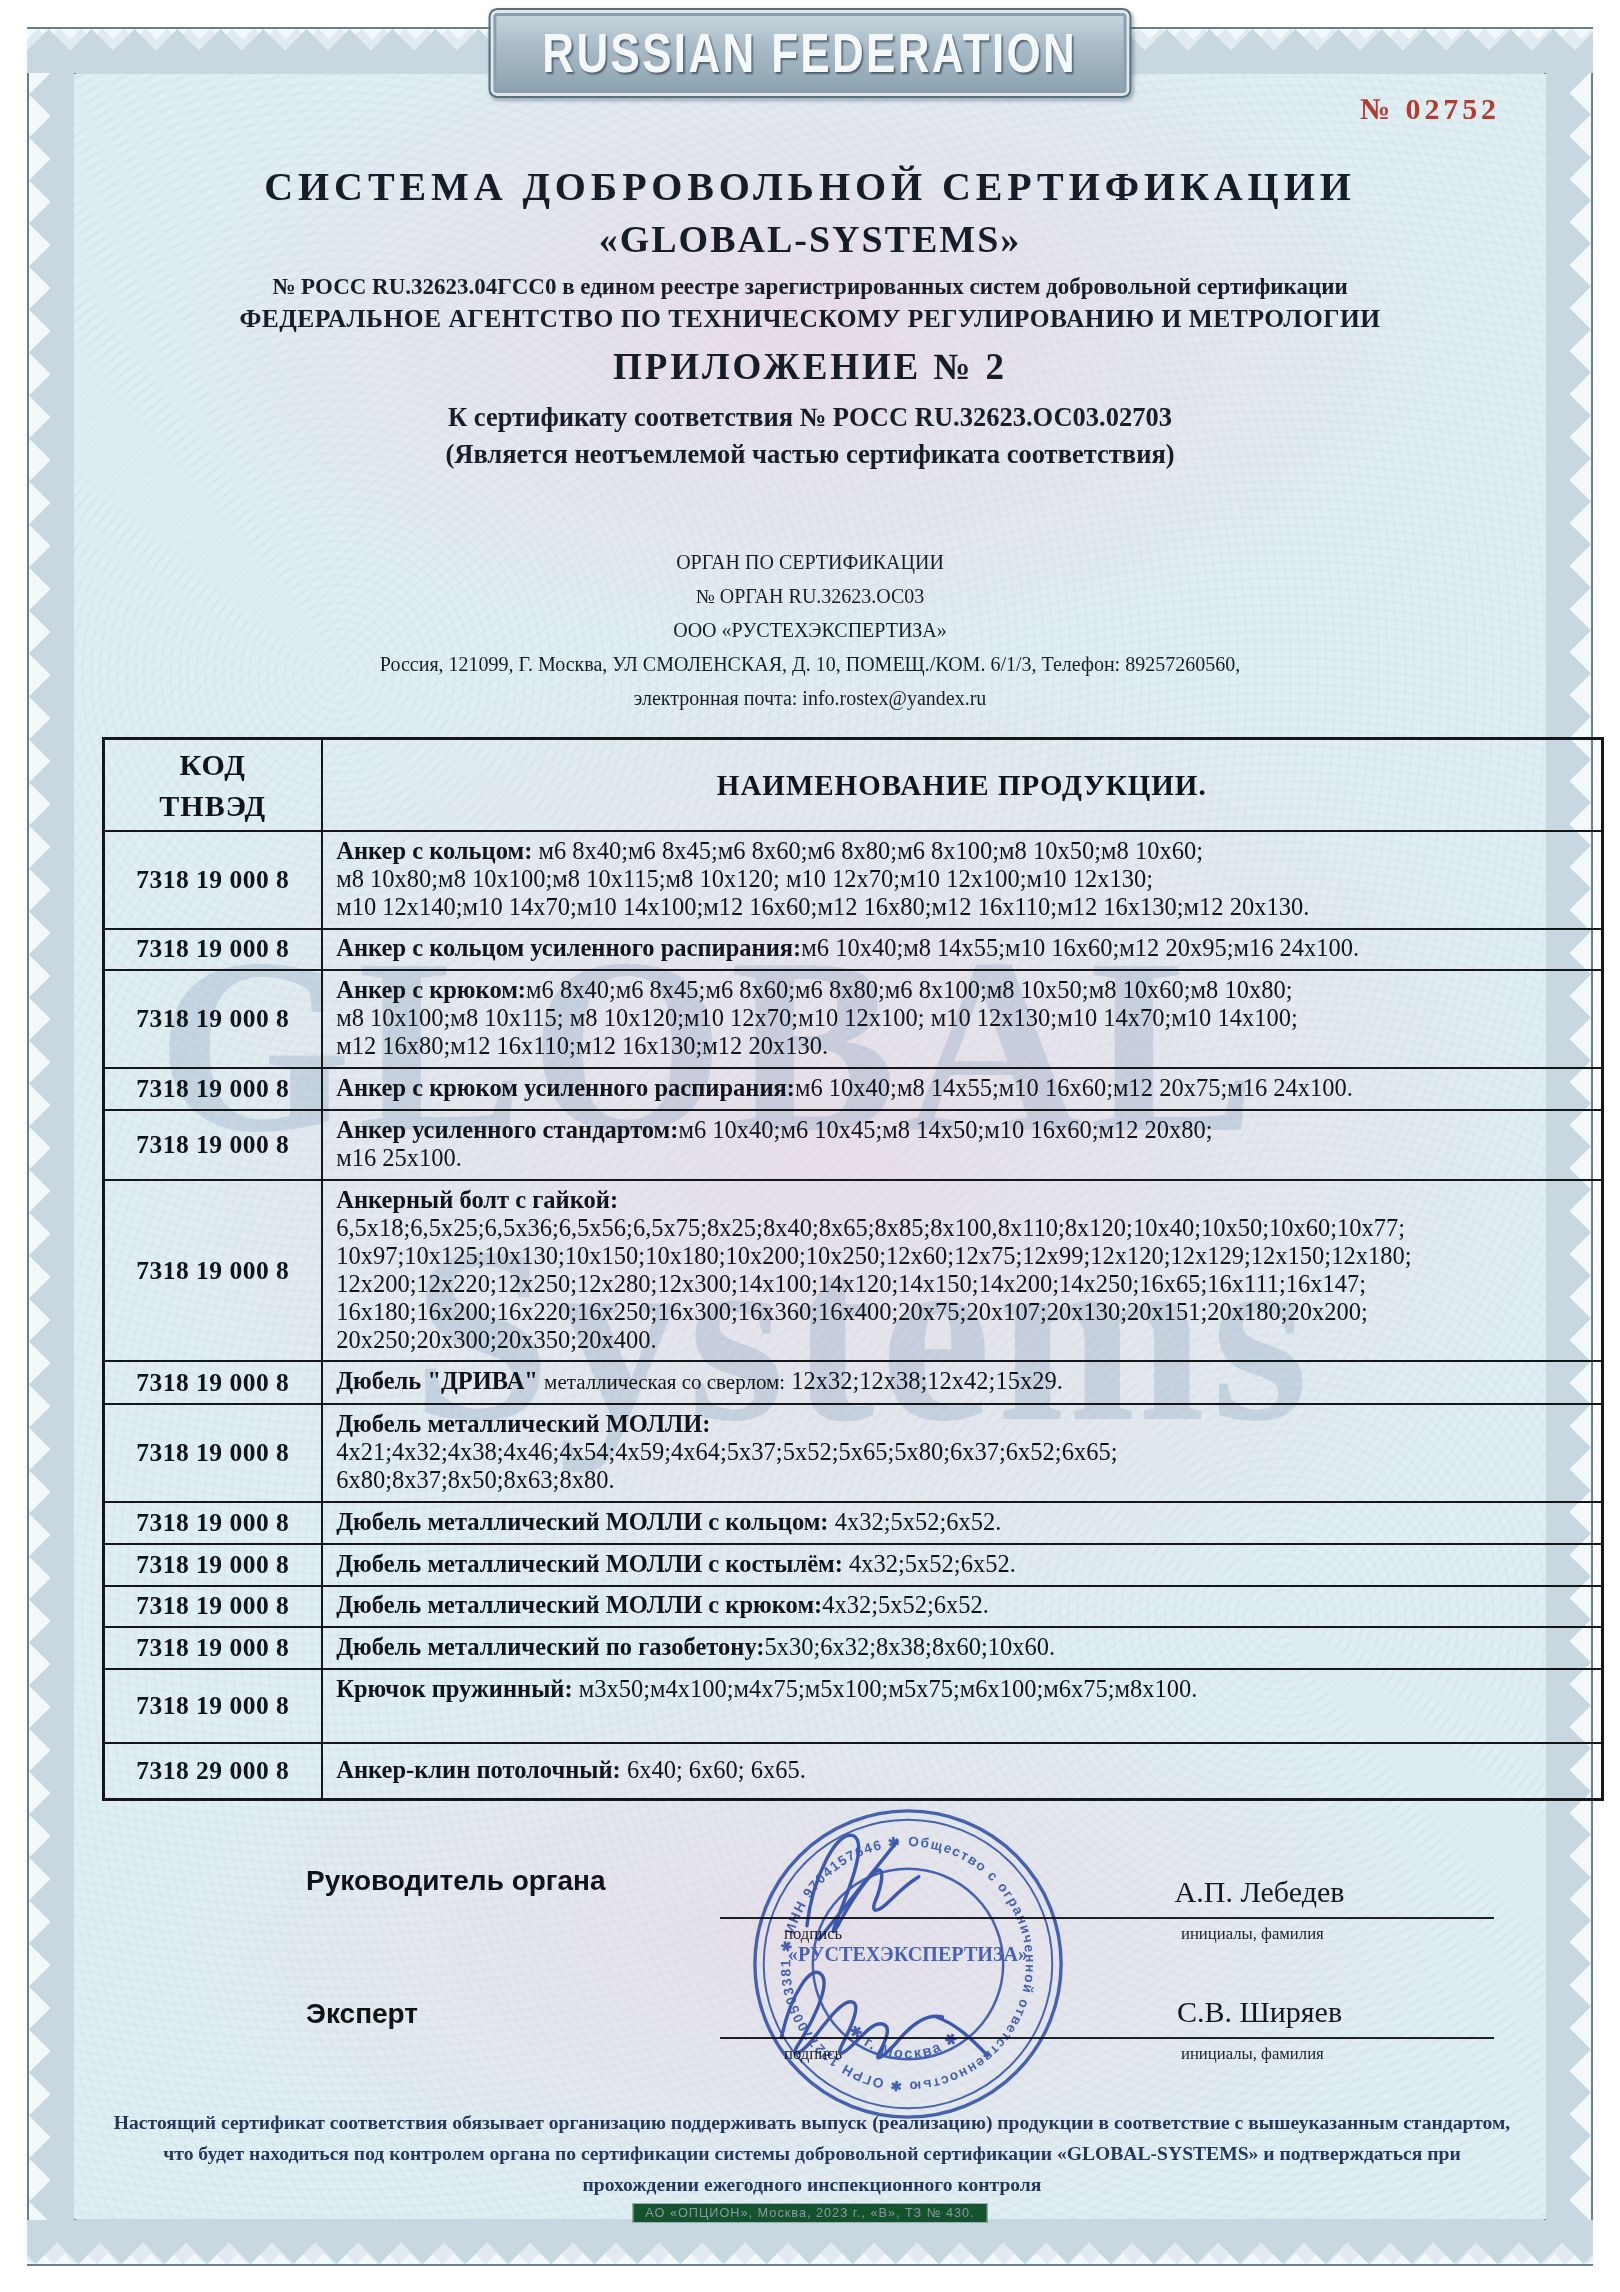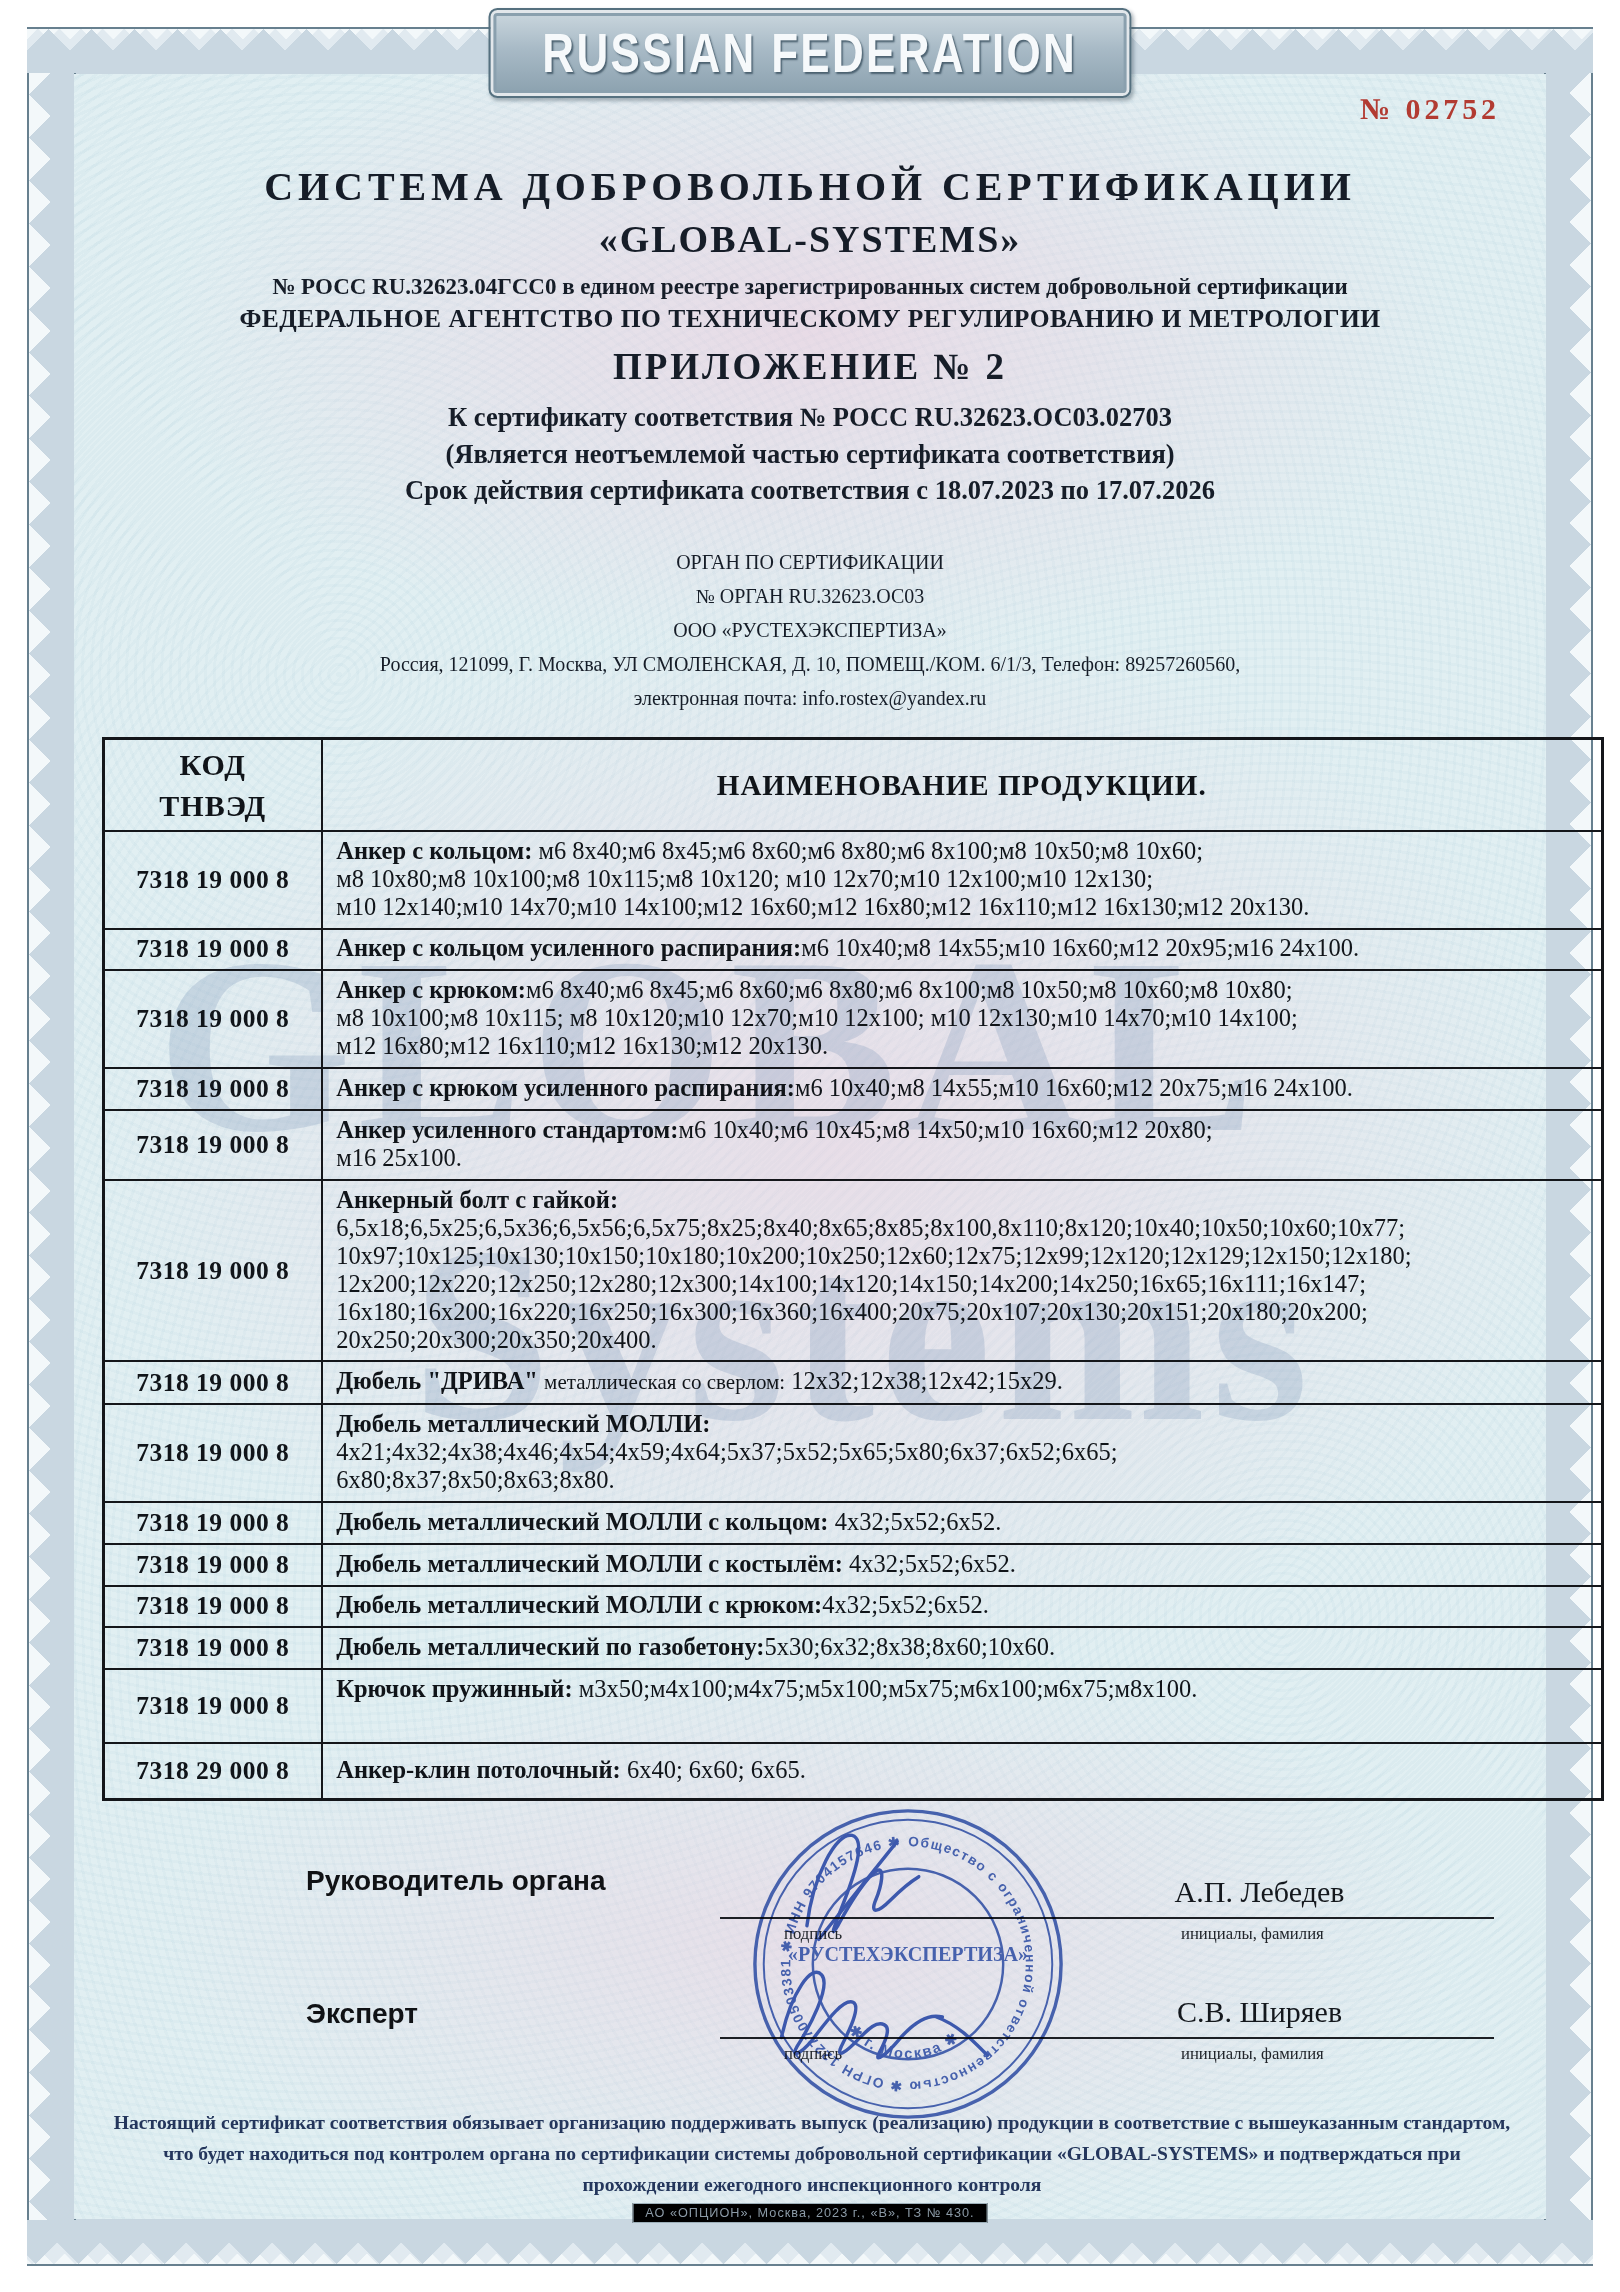--- a/index.html
+++ b/index.html
@@ -102,21 +102,21 @@
   .cap-s1{left:784px;top:1924px;} .cap-n1{left:1181px;top:1924px;}
   .cap-s2{left:784px;top:2044px;} .cap-n2{left:1181px;top:2044px;}
 
   .stamp{position:absolute;left:750px;top:1806px;width:316px;height:316px;z-index:4;
     mix-blend-mode:multiply;opacity:.93;}
 
   
   .foot-note{position:absolute;left:110px;top:2107px;width:1404px;text-align:center;
     font-weight:700;font-size:19.6px;line-height:31px;color:#24365c;}
   .print-box{position:absolute;left:50%;top:2203px;transform:translateX(-50%);z-index:5;
-    background:#000000;border:1px solid #9db0ba;padding:2px 11.8px;
+    background:#14532d;border:1px solid #9db0ba;padding:2px 11.8px;
     font-family:"Liberation Sans",sans-serif;font-size:12.7px;letter-spacing:1px;color:#8b9aa6;white-space:nowrap;}
 </style>
 </head>
 <body>
 
 <div class="page">
 
   <div class="band band-top"></div>
   <div class="band band-bottom"></div>
   <div class="band band-left"></div>
@@ -138,21 +138,20 @@
       <div class="t-system">СИСТЕМА ДОБРОВОЛЬНОЙ СЕРТИФИКАЦИИ</div>
       <div class="t-gs">«GLOBAL-SYSTEMS»</div>
       <div class="t-reg">№ РОСС RU.32623.04ГСС0 в едином реестре зарегистрированных систем добровольной сертификации</div>
       <div class="t-agency">ФЕДЕРАЛЬНОЕ АГЕНТСТВО ПО ТЕХНИЧЕСКОМУ РЕГУЛИРОВАНИЮ И МЕТРОЛОГИИ</div>
     </div>
 
     <div class="hblock hb2">
       <div class="t-annex">ПРИЛОЖЕНИЕ № 2</div>
       <div class="t-a1">К сертификату соответствия № РОСС RU.32623.ОС03.02703</div>
       <div class="t-a2">(Является неотъемлемой частью сертификата соответствия)</div>
-      <div class="t-a3">Срок действия сертификата соответствия с 18.07.2023 по 17.07.2026</div>
     </div>
 
     <div class="hblock hb3">
       <div>ОРГАН ПО СЕРТИФИКАЦИИ</div>
       <div>№ ОРГАН RU.32623.ОС03</div>
       <div>ООО «РУСТЕХЭКСПЕРТИЗА»</div>
       <div>Россия, 121099, Г. Москва, УЛ СМОЛЕНСКАЯ, Д. 10, ПОМЕЩ./КОМ. 6/1/3, Телефон: 89257260560,</div>
       <div>электронная почта: info.rostex@yandex.ru</div>
     </div>
 

